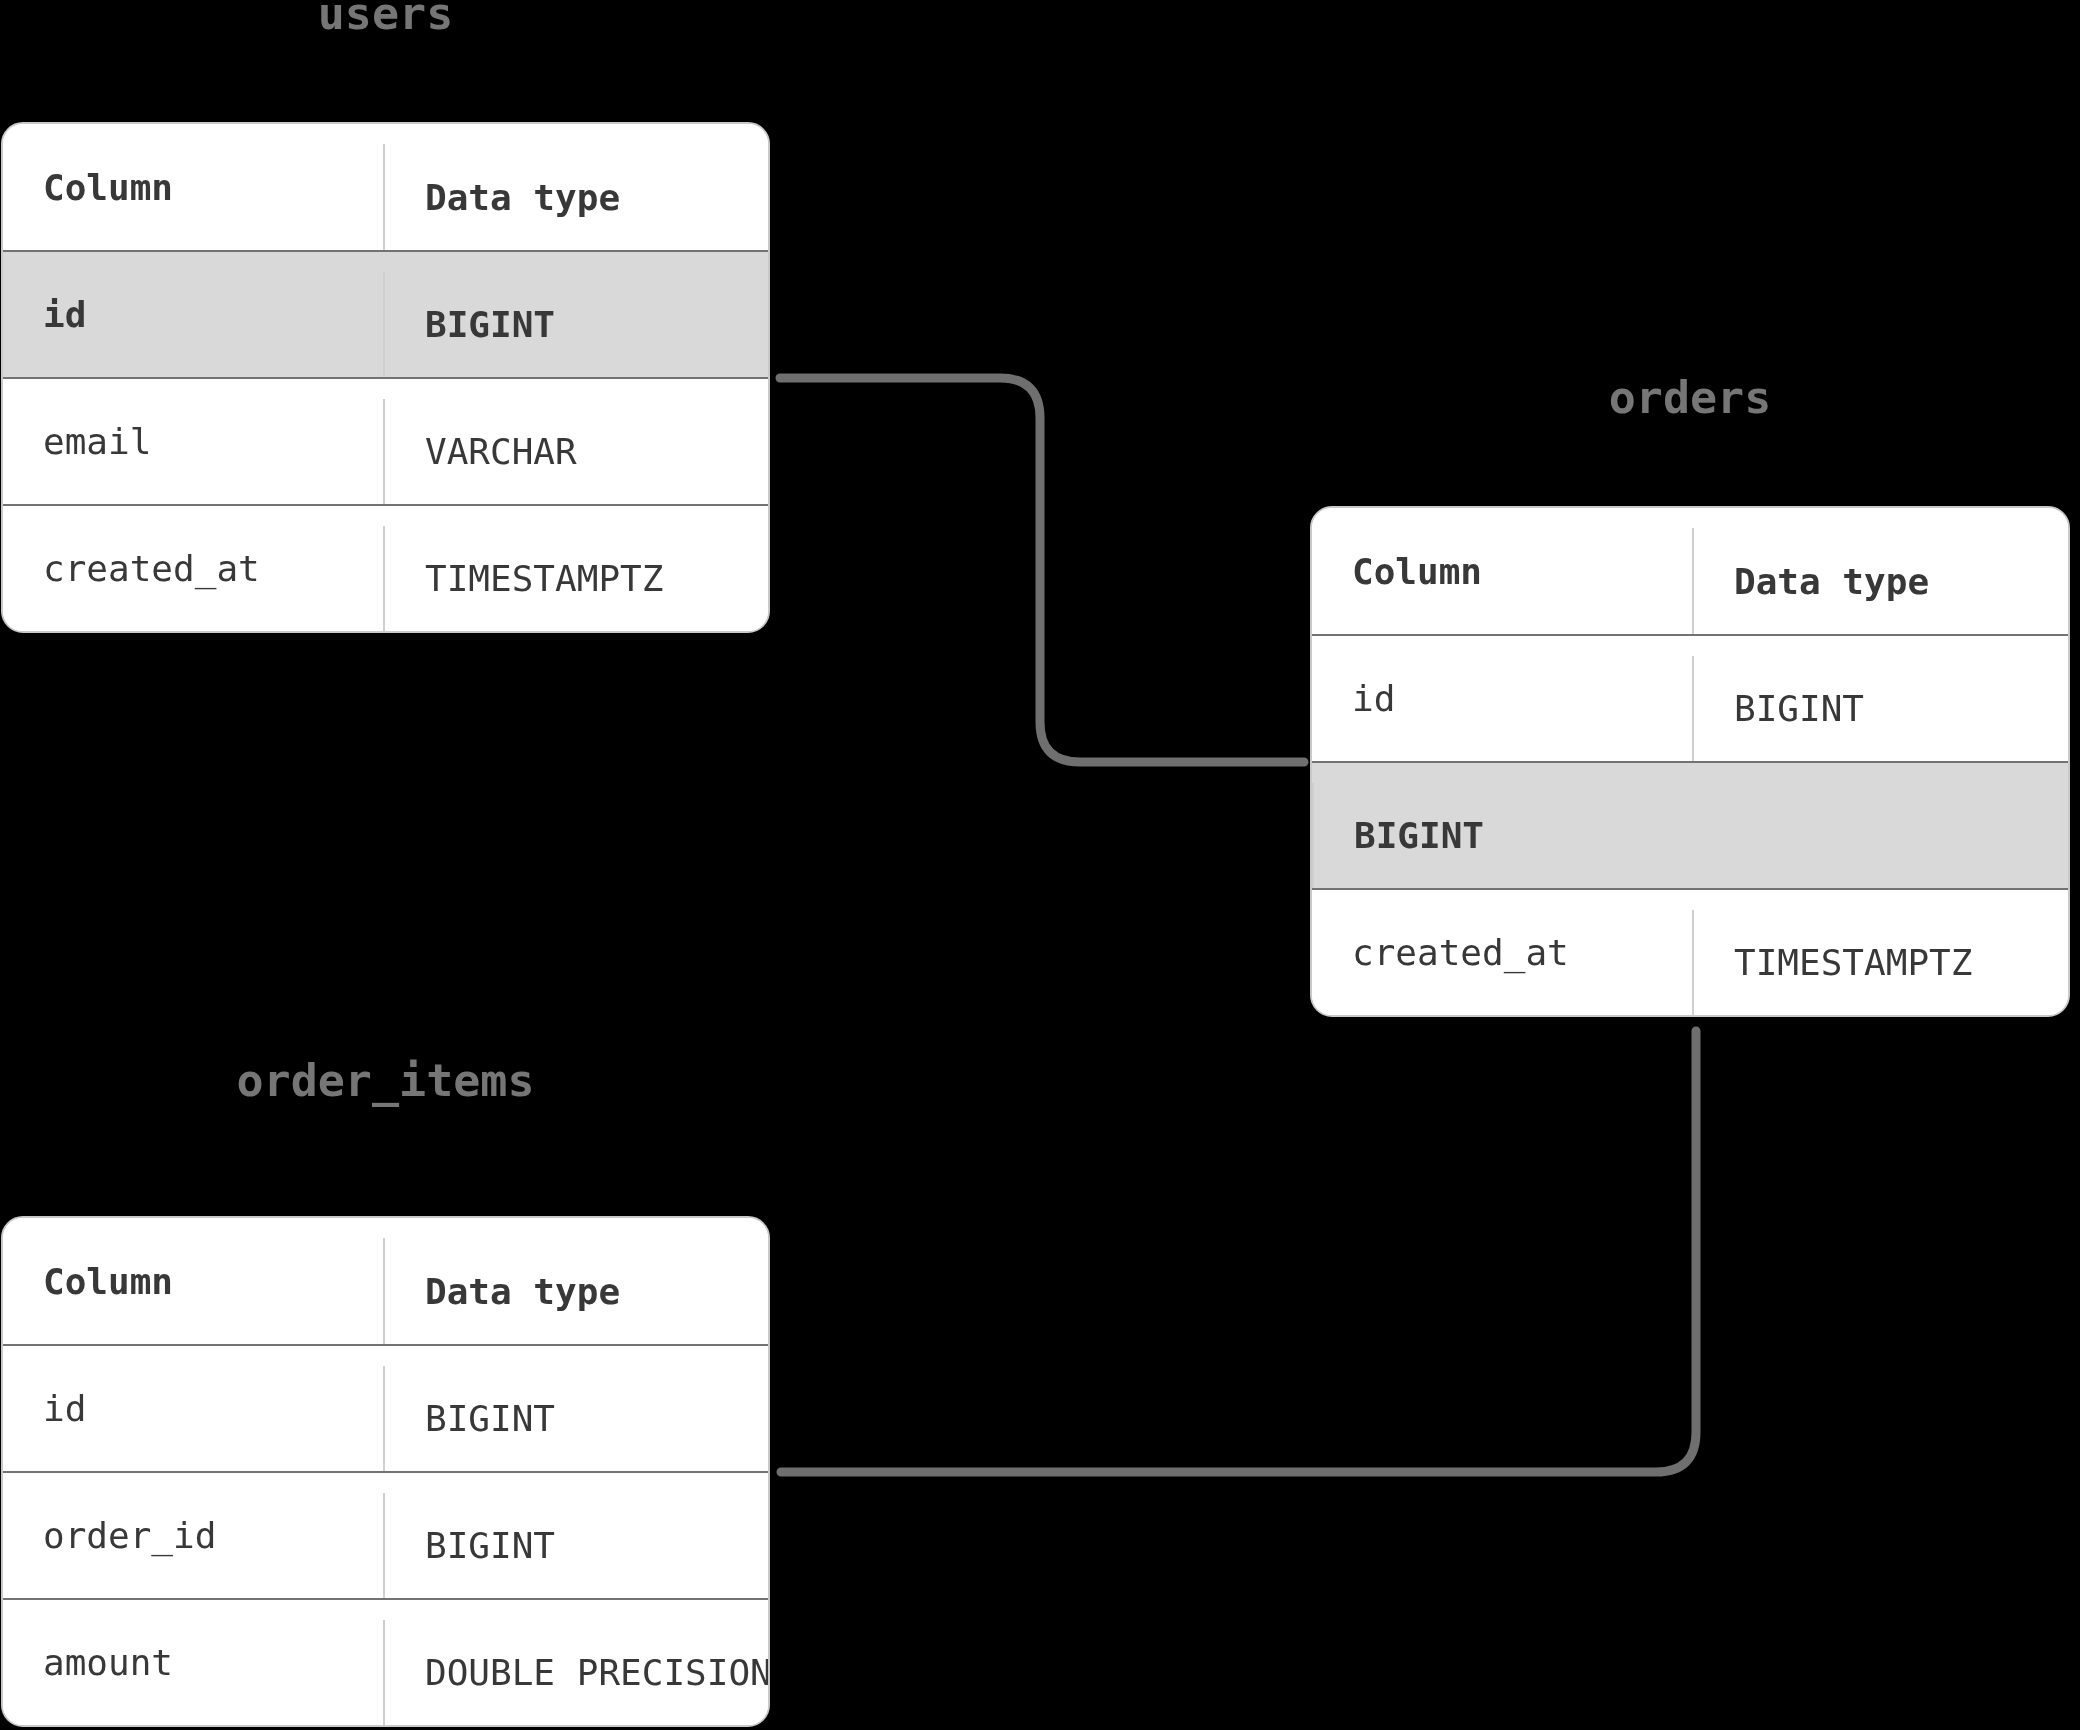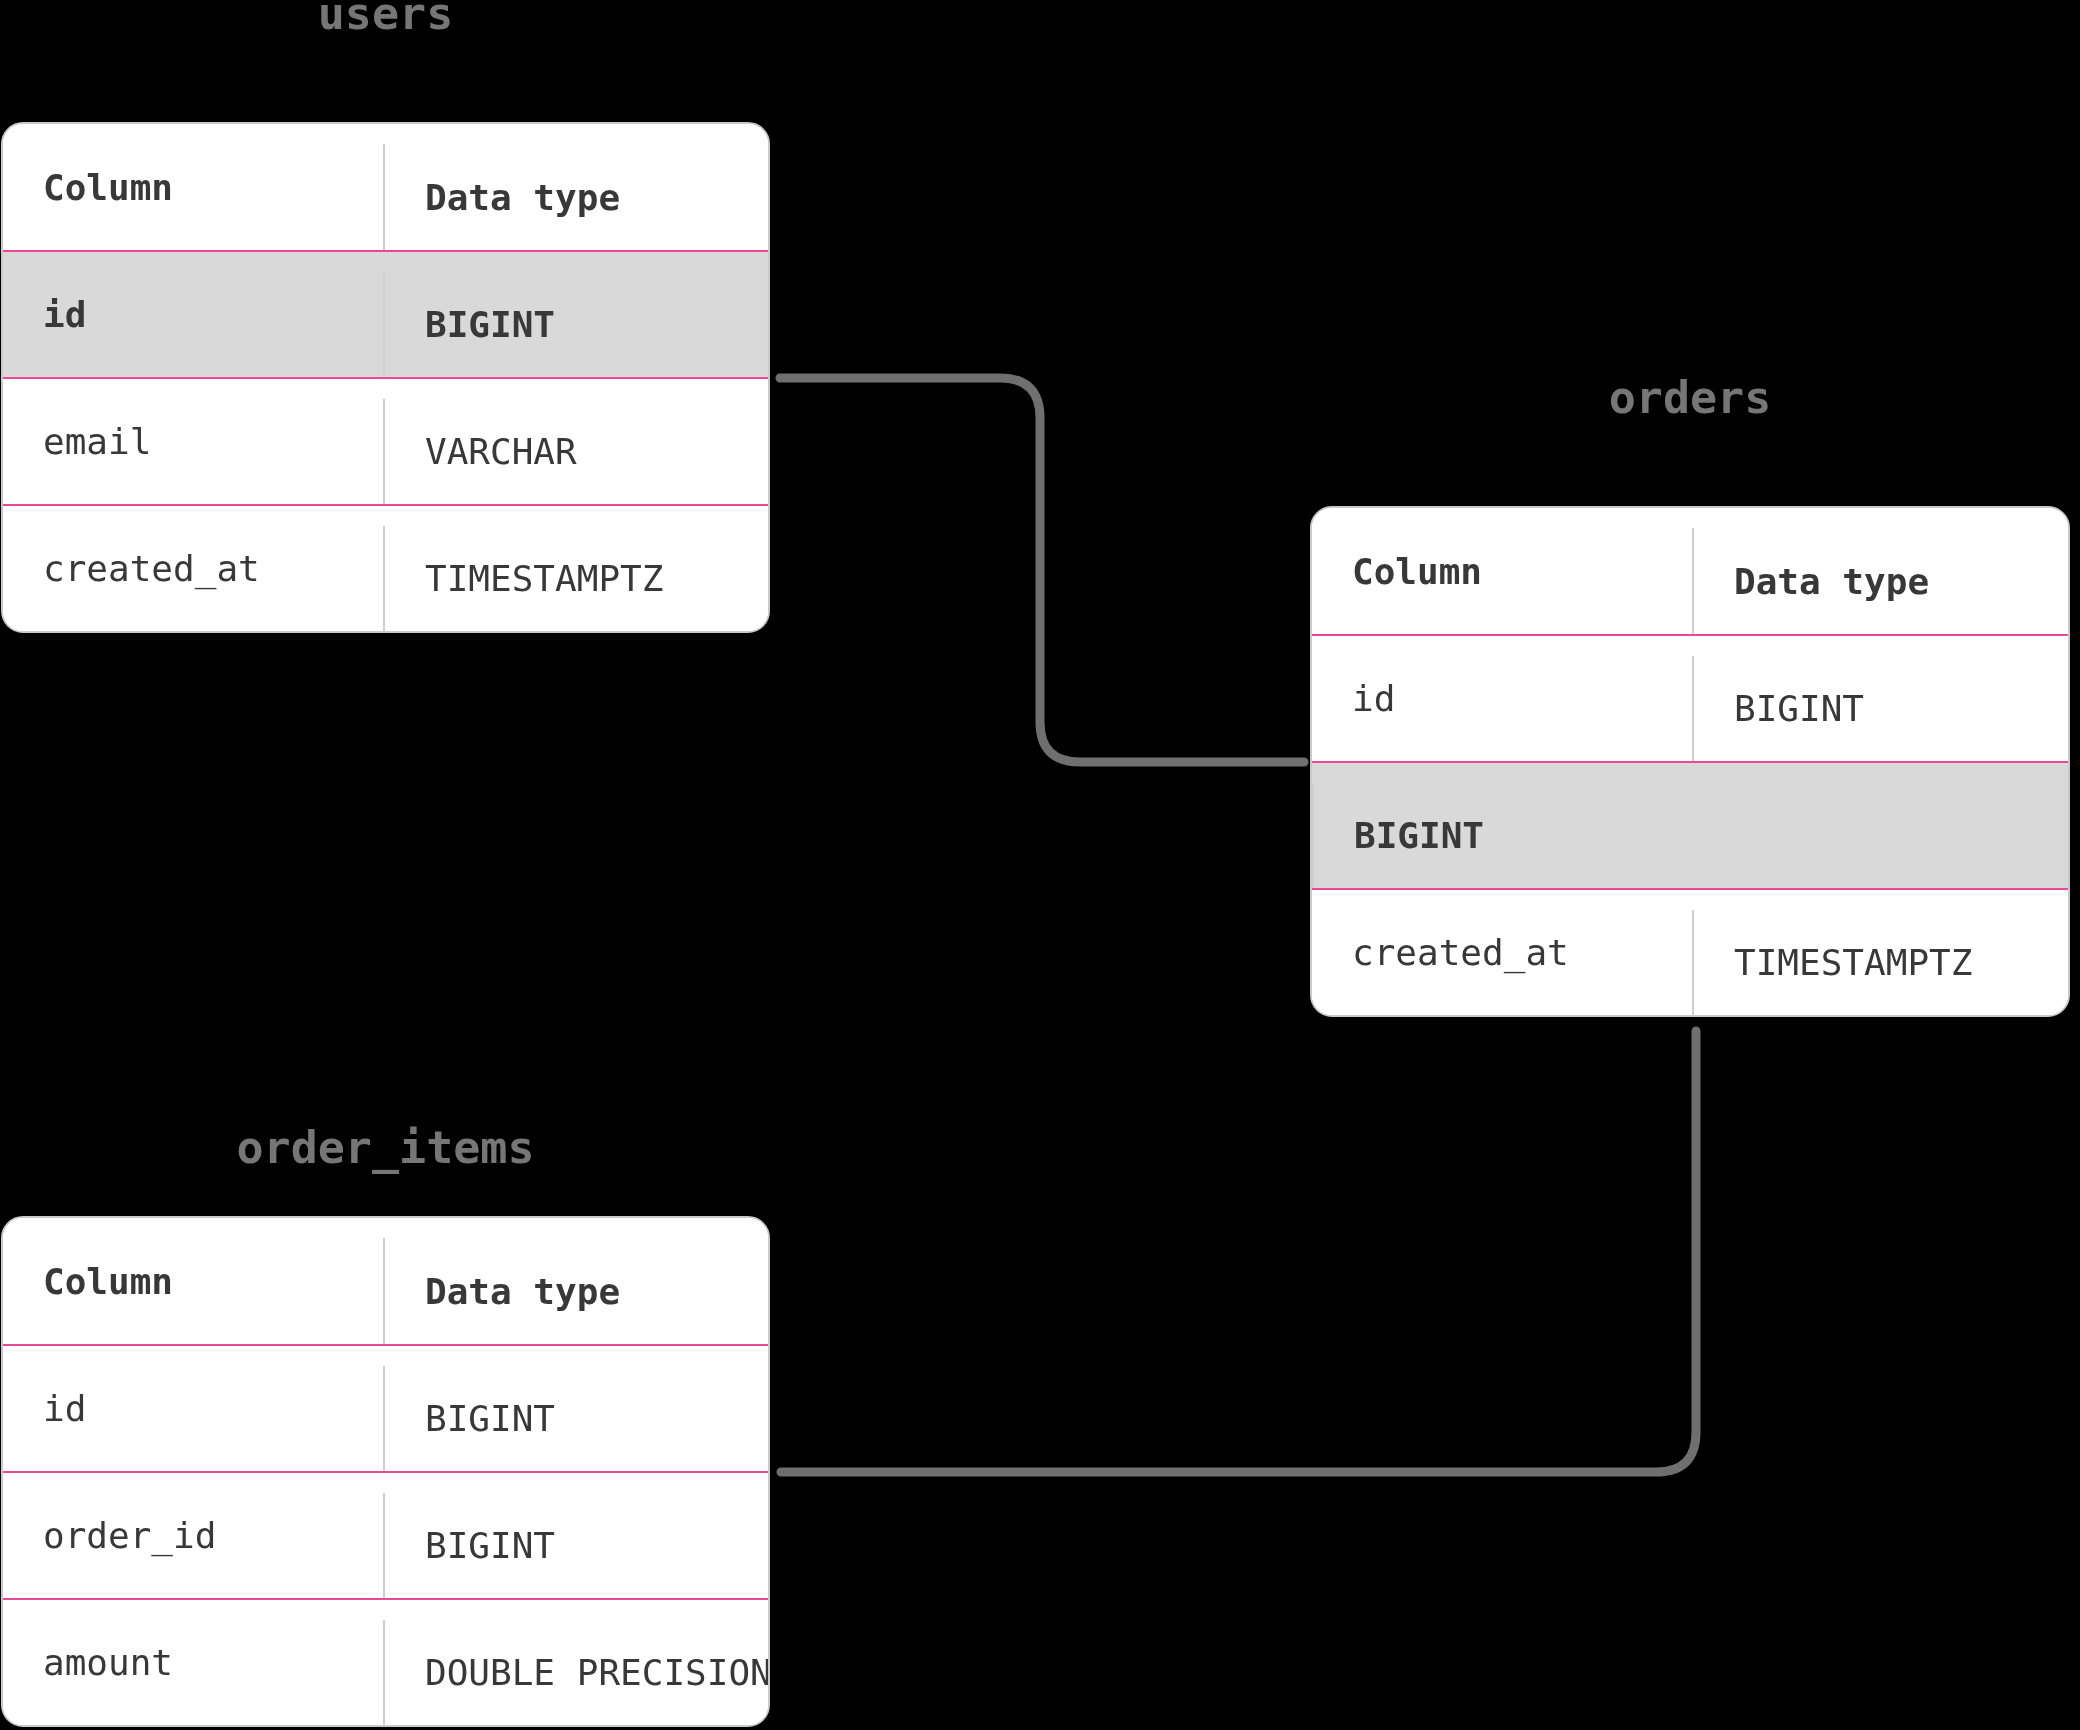--- a/index.html
+++ b/index.html
@@ -52,21 +52,21 @@
     display: grid;
     grid-template-columns: 380px 1fr;
     height: 127px;
     background: #ffffff;
   }
   .row.header-row {
     height: 126px;
     font-weight: bold;
   }
   .row + .row {
-    border-top: 2px solid #ec4899;
+    border-top: 2px solid #737373;
   }
   .row.highlight {
     background: #d9d9d9;
     font-weight: bold;
   }
   .cell {
     display: flex;
     align-items: center;
     font-size: 36px;
     color: #383838;
@@ -80,21 +80,21 @@
     margin-top: 20px;
   }
 
   
   .title-users  { left: 1px;    top: -9px;    width: 769px; }
   .card-users   { left: 1px;    top: 122px;   width: 769px; height: 511px; }
   
   .title-orders { left: 1310px; top: 375px;   width: 760px; }
   .card-orders  { left: 1310px; top: 506px;   width: 760px; height: 511px; }
   
-  .title-order-items { left: 1px; top: 1125px; width: 769px; }
+  .title-order-items { left: 1px; top: 1058px; width: 769px; }
   .card-order-items  { left: 1px; top: 1216px; width: 769px; height: 511px; }
 </style>
 </head>
 <body>
 
 <div id="canvas">
 
   <svg id="connector-layer" viewBox="0 0 2080 1730">
     <path class="connector" d="M 780 378 H 1000 Q 1040 378 1040 418 V 722 Q 1040 762 1080 762 H 1304"></path>
     <path class="connector" d="M 1696 1031 V 1432 Q 1696 1472 1656 1472 H 781"></path>

